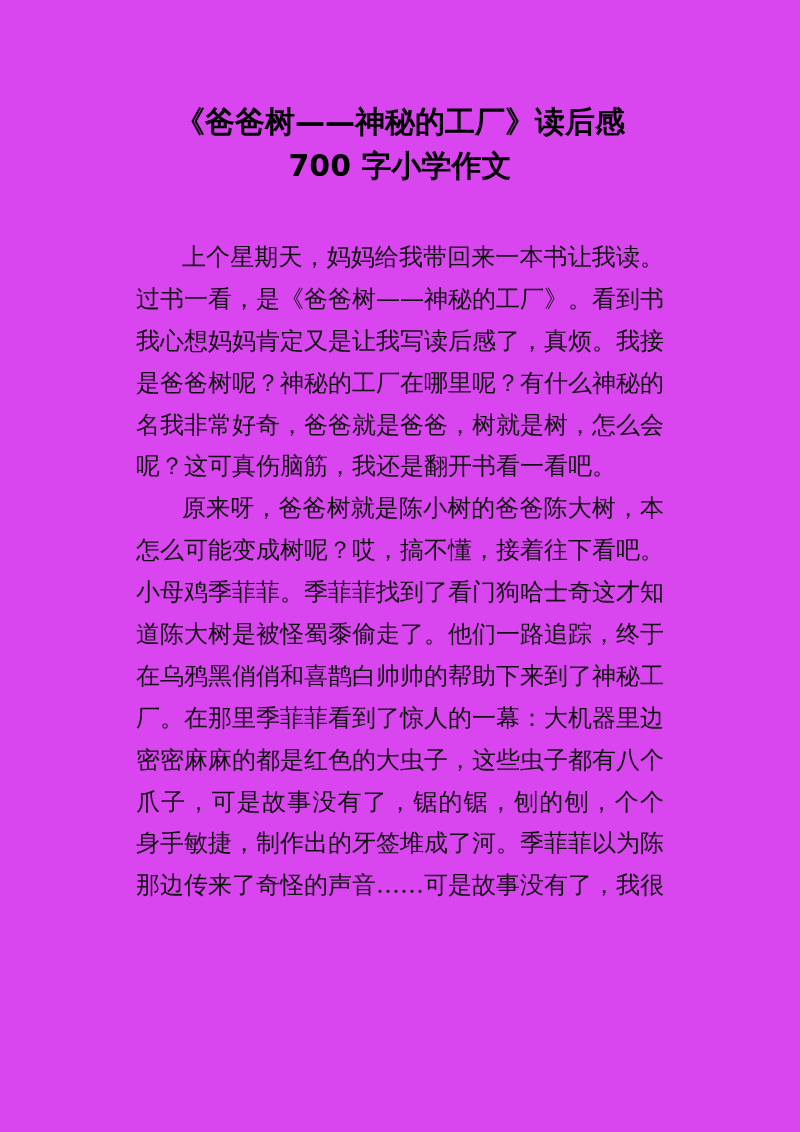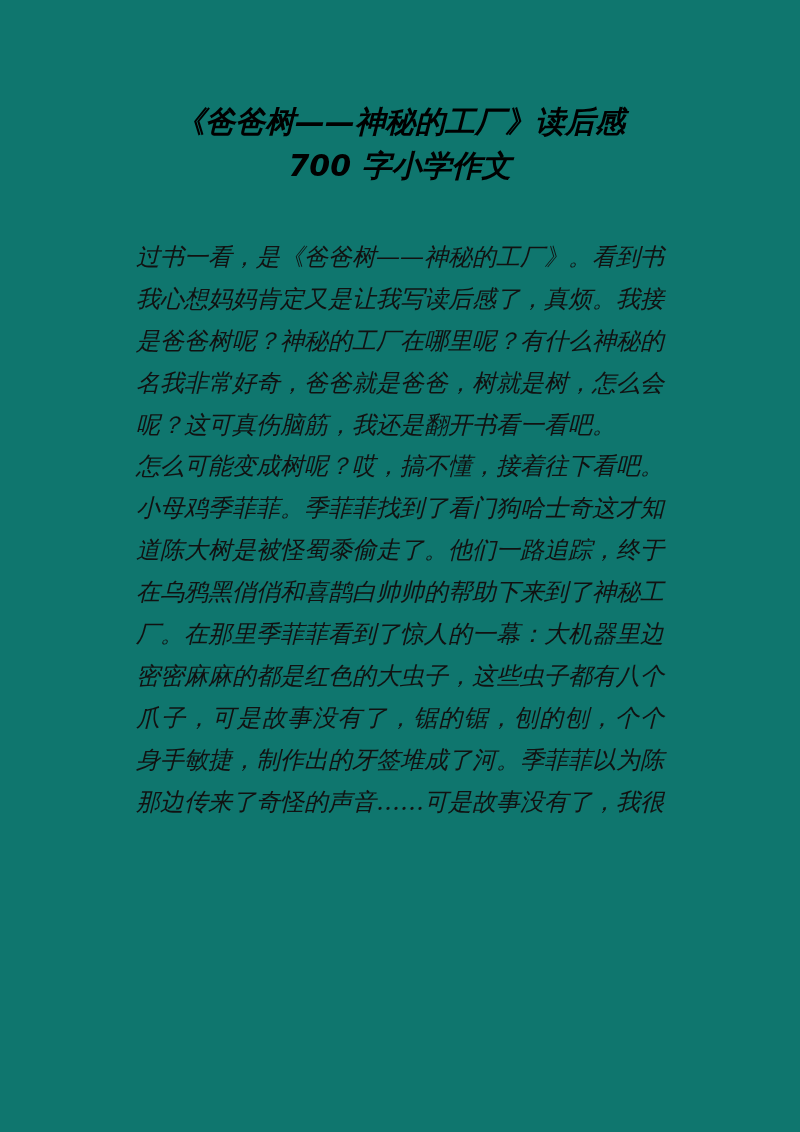--- a/index.html
+++ b/index.html
@@ -13,22 +13,21 @@
       position: relative;
       overflow: hidden;
       color: #111111;
     }
     .page {
       position: absolute;
       left: 0;
       top: 0;
       width: 800px;
       height: 1132px;
-      background: #0f766e;
-      font-style: italic;
+      background: #d946ef;
     }
     .title-block {
       position: absolute;
       left: 0;
       top: 100px;
       width: 800px;
       text-align: center;
       font-family: "DejaVu Sans", "Liberation Sans", sans-serif;
       font-weight: bold;
       font-size: 30px;
@@ -69,27 +68,29 @@
 <body>
 
 <div class="page">
   <div class="title-block">
     <span class="title-line">《爸爸树——神秘的工厂》读后感</span>
     <span class="title-line">700 字小学作文</span>
   </div>
 
   <div class="body-text">
     <div class="paragraph-block">
+      <span class="line first last-justify">上个星期天，妈妈给我带回来一本书让我读。</span>
       <span class="line">过书一看，是《爸爸树——神秘的工厂》。看到书</span>
       <span class="line">我心想妈妈肯定又是让我写读后感了，真烦。我接</span>
       <span class="line">是爸爸树呢？神秘的工厂在哪里呢？有什么神秘的</span>
       <span class="line">名我非常好奇，爸爸就是爸爸，树就是树，怎么会</span>
       <span class="line last">呢？这可真伤脑筋，我还是翻开书看一看吧。</span>
     </div>
     <div class="paragraph-block">
+      <span class="line first">原来呀，爸爸树就是陈小树的爸爸陈大树，本</span>
       <span class="line">怎么可能变成树呢？哎，搞不懂，接着往下看吧。</span>
       <span class="line">小母鸡季菲菲。季菲菲找到了看门狗哈士奇这才知</span>
       <span class="line">道陈大树是被怪蜀黍偷走了。他们一路追踪，终于</span>
       <span class="line">在乌鸦黑俏俏和喜鹊白帅帅的帮助下来到了神秘工</span>
       <span class="line">厂。在那里季菲菲看到了惊人的一幕：大机器里边</span>
       <span class="line">密密麻麻的都是红色的大虫子，这些虫子都有八个</span>
       <span class="line">爪子，可是故事没有了，锯的锯，刨的刨，个个</span>
       <span class="line">身手敏捷，制作出的牙签堆成了河。季菲菲以为陈</span>
       <span class="line">那边传来了奇怪的声音……可是故事没有了，我很</span>
     </div>

